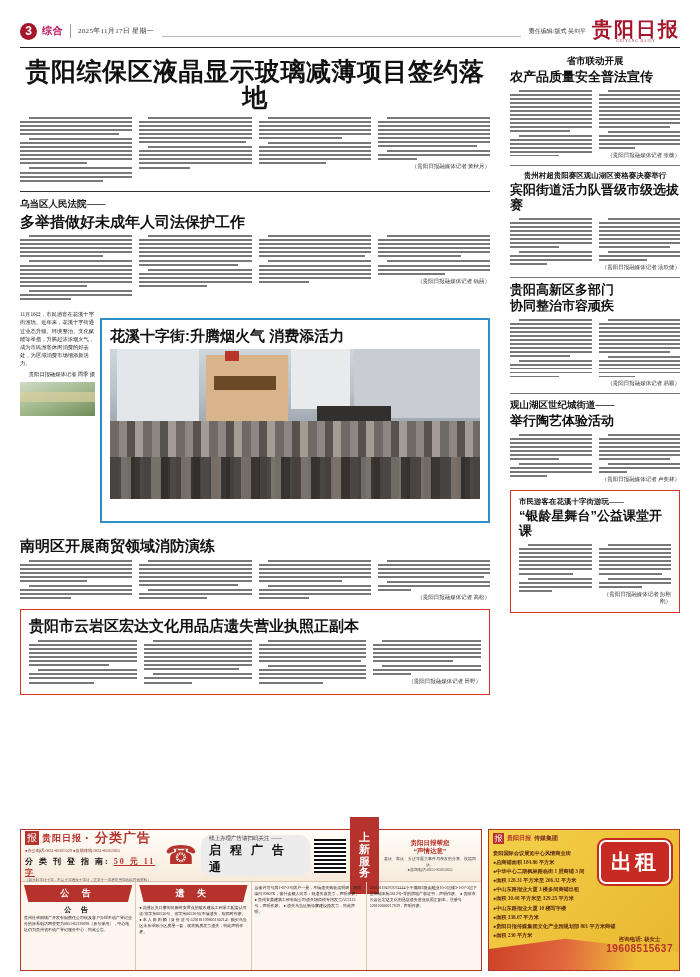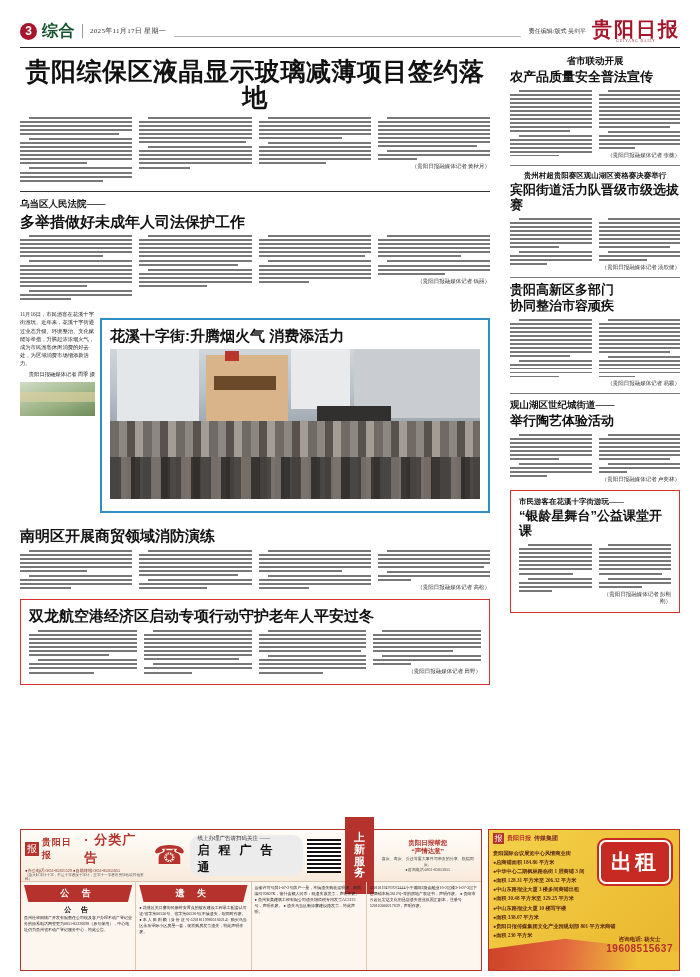--- a/index.html
+++ b/index.html
@@ -17,21 +17,21 @@
   .masthead { display:flex; align-items:center; height:44px; padding-top:18px; }
   .pagenum {
     width:17px; height:17px; border-radius:50%;
     background:#a5162a; color:#fff;
     font-family:"Liberation Sans",sans-serif;
     font-size:12px; font-weight:bold;
     display:flex; align-items:center; justify-content:center;
     line-height:1;
   }
   .sect-name {
-    font-size:16px; font-weight:bold; color:#14532d; margin-left:5px;
+    font-size:10px; font-weight:bold; color:#be185d; margin-left:5px;
     letter-spacing:.5px;
   }
   .mh-divider { width:1px; height:14px; background:#999; margin:0 7px; }
   .mh-date { font-size:7px; color:#333; letter-spacing:.3px; }
   .mh-spacer { flex:1; height:1px; background:#bbb; margin:0 8px; position:relative; top:5px; }
   .mh-editor { font-size:6px; color:#333; margin-right:6px; white-space:nowrap; }
   .mh-logo {
     font-size:20px; font-weight:bold; color:#a5162a;
     font-family:"Liberation Serif",serif; letter-spacing:2px;
     line-height:1;
@@ -67,21 +67,21 @@
   .ln.w95 { width:95%; } .ln.w88 { width:88%; } .ln.w74 { width:74%; }
   .ln.w60 { width:60%; } .ln.w45 { width:45%; } .ln.w35 { width:35%; }
   .ln.w30 { width:30%; }
   .credit { font-size:5.5px; text-align:right; color:#333; margin-top:2px; }
 
   .hr-thin { height:1px; background:#333; margin:6px 0; }
   .hr-mid  { height:1px; background:#777; margin:5px 0; }
 
   
   .bluebox {
-    border:2px solid #2d8fc4; margin:8px 0 6px 0; padding:6px 8px 12px 8px;
+    border:2px solid #2d8fc4; margin:8px 0 6px 0; padding:6px 8px 22px 8px;
     position:relative;
   }
   .bluebox h2 { color:#111; font-size:15px; }
   .photo {
     width:100%; height:150px; margin-top:5px;
     background:
       linear-gradient(180deg,#cfd6dc 0%,#b9c2c9 28%,#9aa3ab 55%,#7e858c 100%);
     position:relative; overflow:hidden;
   }
   .photo .bld1 { position:absolute; left:2%; top:0; width:22%; height:58%; background:#e3e7ea; }
@@ -451,21 +451,21 @@
           <div class="para">
               <div class="ln i"></div>
               <div class="ln"></div>
               <div class="ln w30"></div>
             </div>
           <div class="credit">（贵阳日报融媒体记者 高松）</div>
         </div>
       </div>
 
       <div class="redbox">
-        <h2 class="sub">双龙航空港经济区启动专项行动守护老年人平安过冬</h2>
+        <h2 class="sub">贵阳市云岩区宏达文化用品店遗失营业执照正副本</h2>
         <div class="tcols">
           <div class="tcol">
             <div class="para">
                 <div class="ln i"></div>
                 <div class="ln"></div>
                 <div class="ln"></div>
                 <div class="ln"></div>
                 <div class="ln"></div>
                 <div class="ln"></div>
                 <div class="ln w74"></div>
@@ -766,20 +766,24 @@
 
     <div class="ad-left">
       <div class="adbar">
         <div style="min-width:120px;">
           <div class="adlogo">
             <div class="sq">报</div>
             <div class="nm">贵阳日报</div>
             <div class="cls">· 分类广告</div>
           </div>
           <div class="adphones">●办公电话:0851-85825529  ●自助终端:0851-85853855</div>
+          <div class="adguide" style="margin-top:3px;">
+            <span>分 类 刊 登 指 南:</span>
+            <b>50 元 11 字</b>
+          </div>
           <div class="adnote">（超大时字计十字，不足十字者按十字计，正字十一字者请另加收取其他资料）</div>
         </div>
         <div class="phone-ic">☎</div>
         <div class="scanstrip">
           <div class="scantop">线上办理广告请扫码关注 ——</div>
           <div class="scanbig">启 程 广 告 通</div>
         </div>
         <div class="qr"></div>
         <div class="upnew">
           <div>上新</div>

